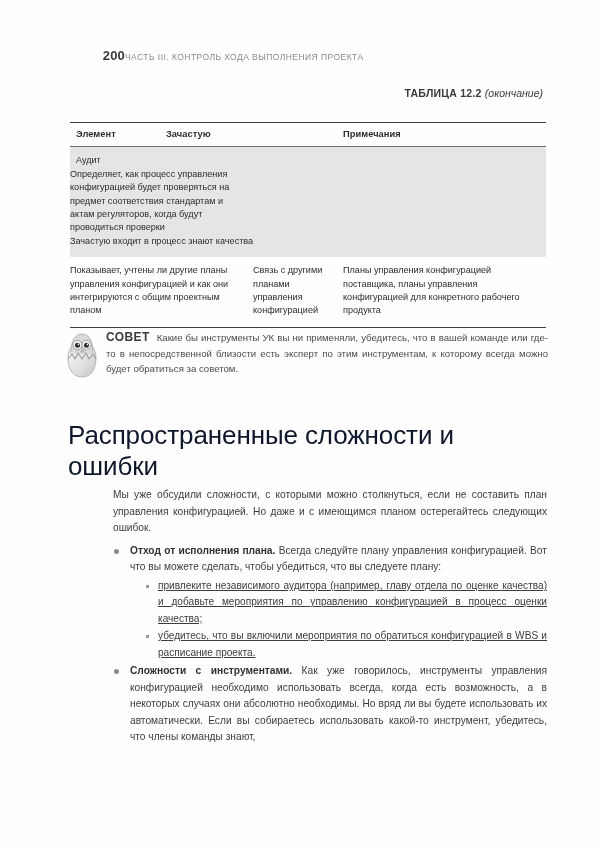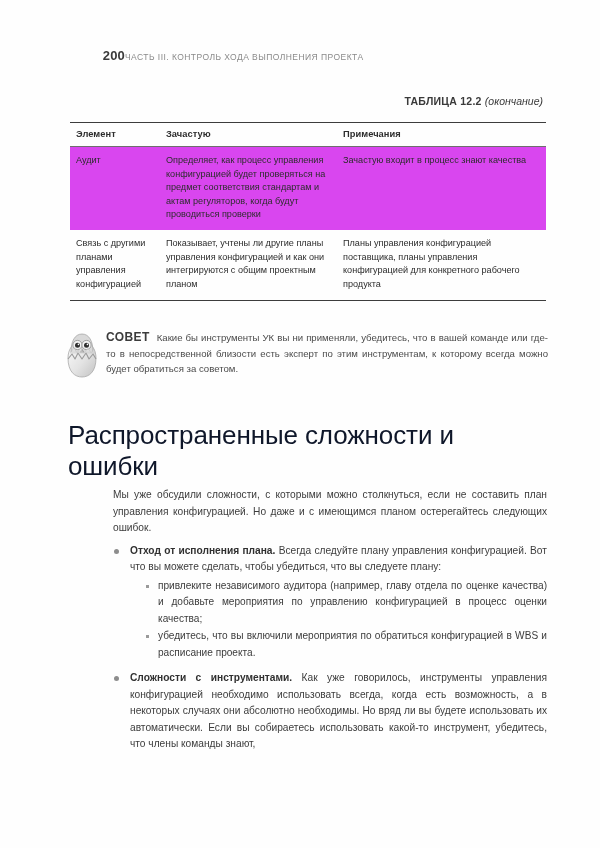--- a/index.html
+++ b/index.html
@@ -48,21 +48,21 @@
     letter-spacing: 0.45px;
     text-transform: uppercase;
     white-space: nowrap;
     text-align: right;
   }
 
   
   .tbl-caption {
     position: absolute;
     right: 57px;
-    top: 95px;
+    top: 87px;
     font-size: 10.5px;
     color: #3a3a3a;
     font-weight: bold;
     letter-spacing: 0.25px;
     white-space: nowrap;
   }
   .tbl-caption .cont {
     font-weight: normal;
     font-style: italic;
     letter-spacing: 0;
@@ -94,21 +94,22 @@
   .thead-row .cell {
     font-size: 9.3px;
     font-weight: bold;
     color: #2d2d2d;
     letter-spacing: 0.05px;
   }
   .tbody-row {
     padding: 7px 0 9px 0;
   }
   .tbody-row.shaded {
-    background: #d946ef;
+    background: #e5e5e5;
+    flex-direction: column;
   }
   .cell {
     font-size: 9.1px;
     line-height: 13.4px;
     color: #2c2c2c;
     box-sizing: border-box;
     padding-right: 10px;
   }
   .c1 { width: 96px; padding-left: 6px; }
   .c2 { width: 177px; }
@@ -197,22 +198,23 @@
     height: 5px;
     border-radius: 50%;
     background: #8d8d8d;
   }
   li.bitem .lead {
     font-weight: bold;
     color: #303030;
   }
   ul.sublist {
     list-style: none;
-    margin: 2px 0 9px 0;
+    margin: 2px 0 2px 0;
     padding: 0 0 0 15px;
+    text-decoration: underline;
   }
   li.subitem {
     position: relative;
     padding-left: 13px;
     margin-bottom: 1px;
     font-size: 10.1px;
     line-height: 16.4px;
     color: #3c3c3c;
     text-align: justify;
   }
@@ -252,22 +254,22 @@
 
     <div class="rule-thin"></div>
 
     <div class="trow tbody-row shaded">
       <div class="cell c1">Аудит</div>
       <div class="cell c2">Определяет, как процесс управления конфигурацией будет проверяться на предмет соответствия стандартам и актам регуляторов, когда будут проводиться проверки</div>
       <div class="cell c3">Зачастую входит в процесс знают качества</div>
     </div>
 
     <div class="trow tbody-row">
+      <div class="cell c2">Показывает, учтены ли другие планы управления конфигурацией и как они интегрируются с общим проектным планом</div>
       <div class="cell c1">Связь с другими планами управления конфигурацией</div>
-      <div class="cell c2">Показывает, учтены ли другие планы управления конфигурацией и как они интегрируются с общим проектным планом</div>
       <div class="cell c3">Планы управления конфигурацией поставщика, планы управления конфигурацией для конкретного рабочего продукта</div>
     </div>
 
     <div class="rule-bottom"></div>
   </div>
 
   <div class="tipbox">
     <div class="tip-icon">
       <svg viewBox="0 0 40 50" width="40" height="50" aria-hidden="true">
         <defs>

